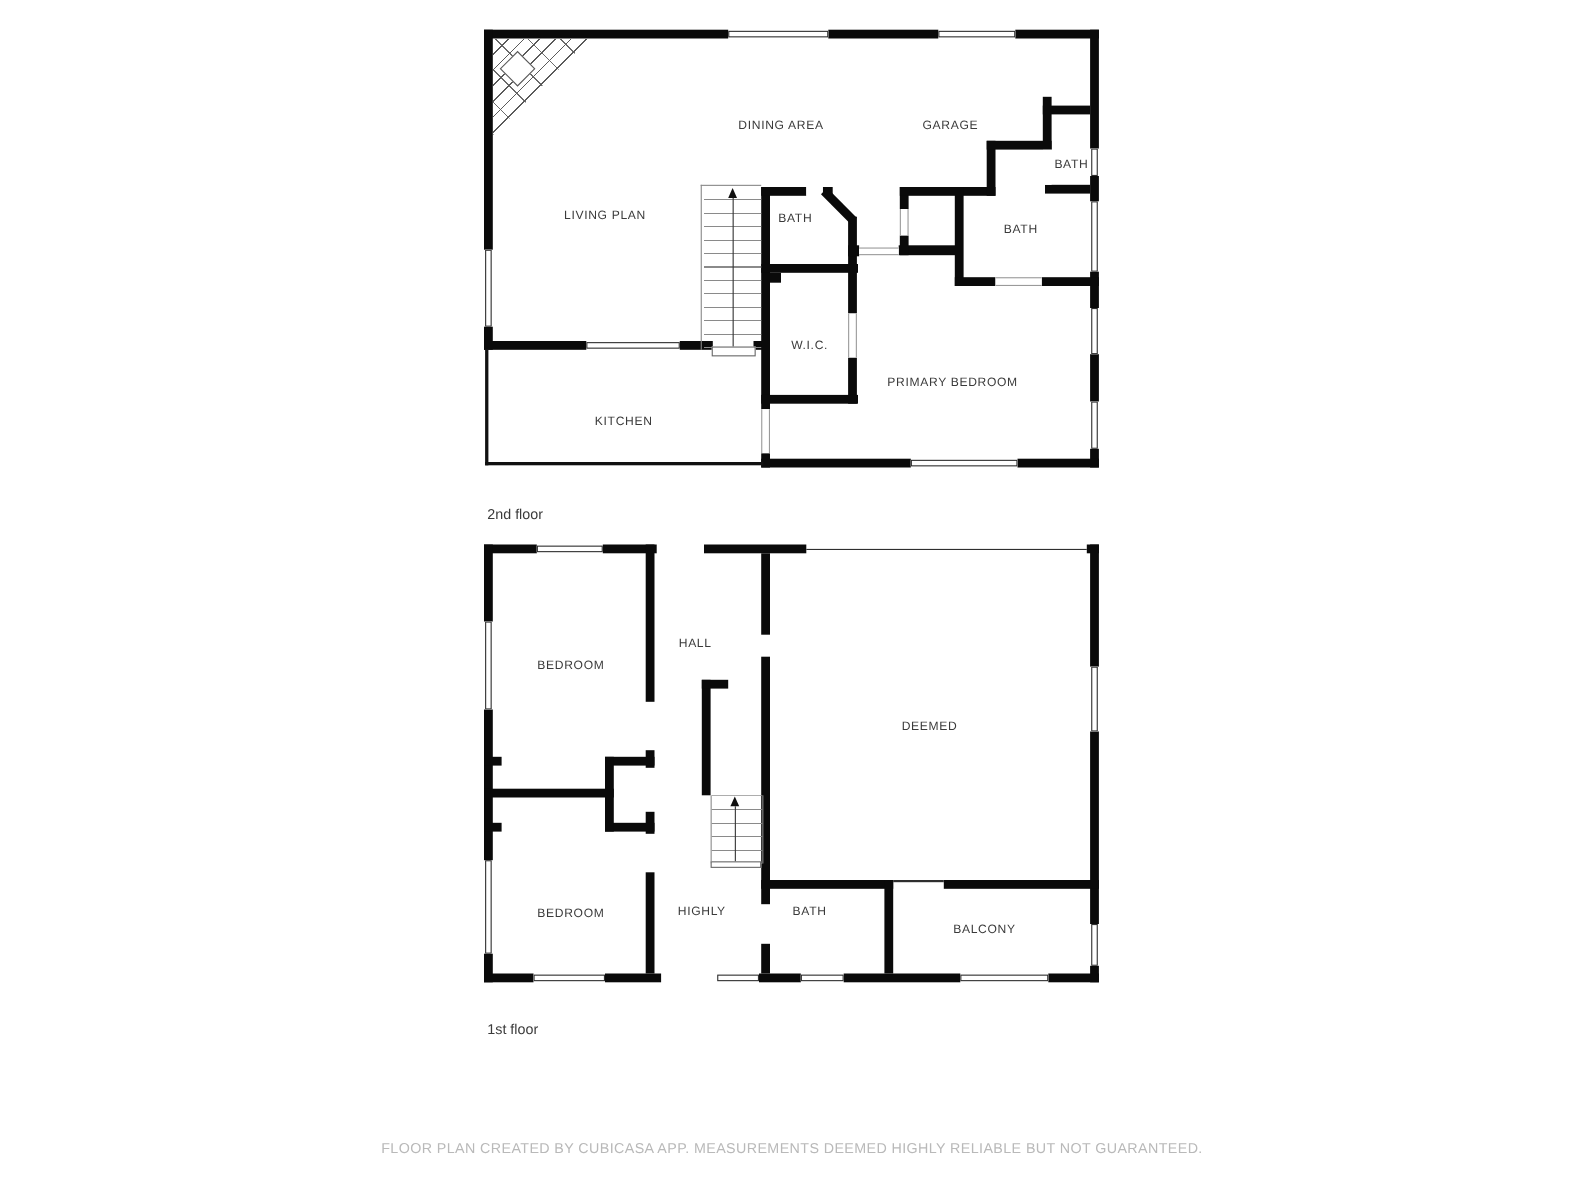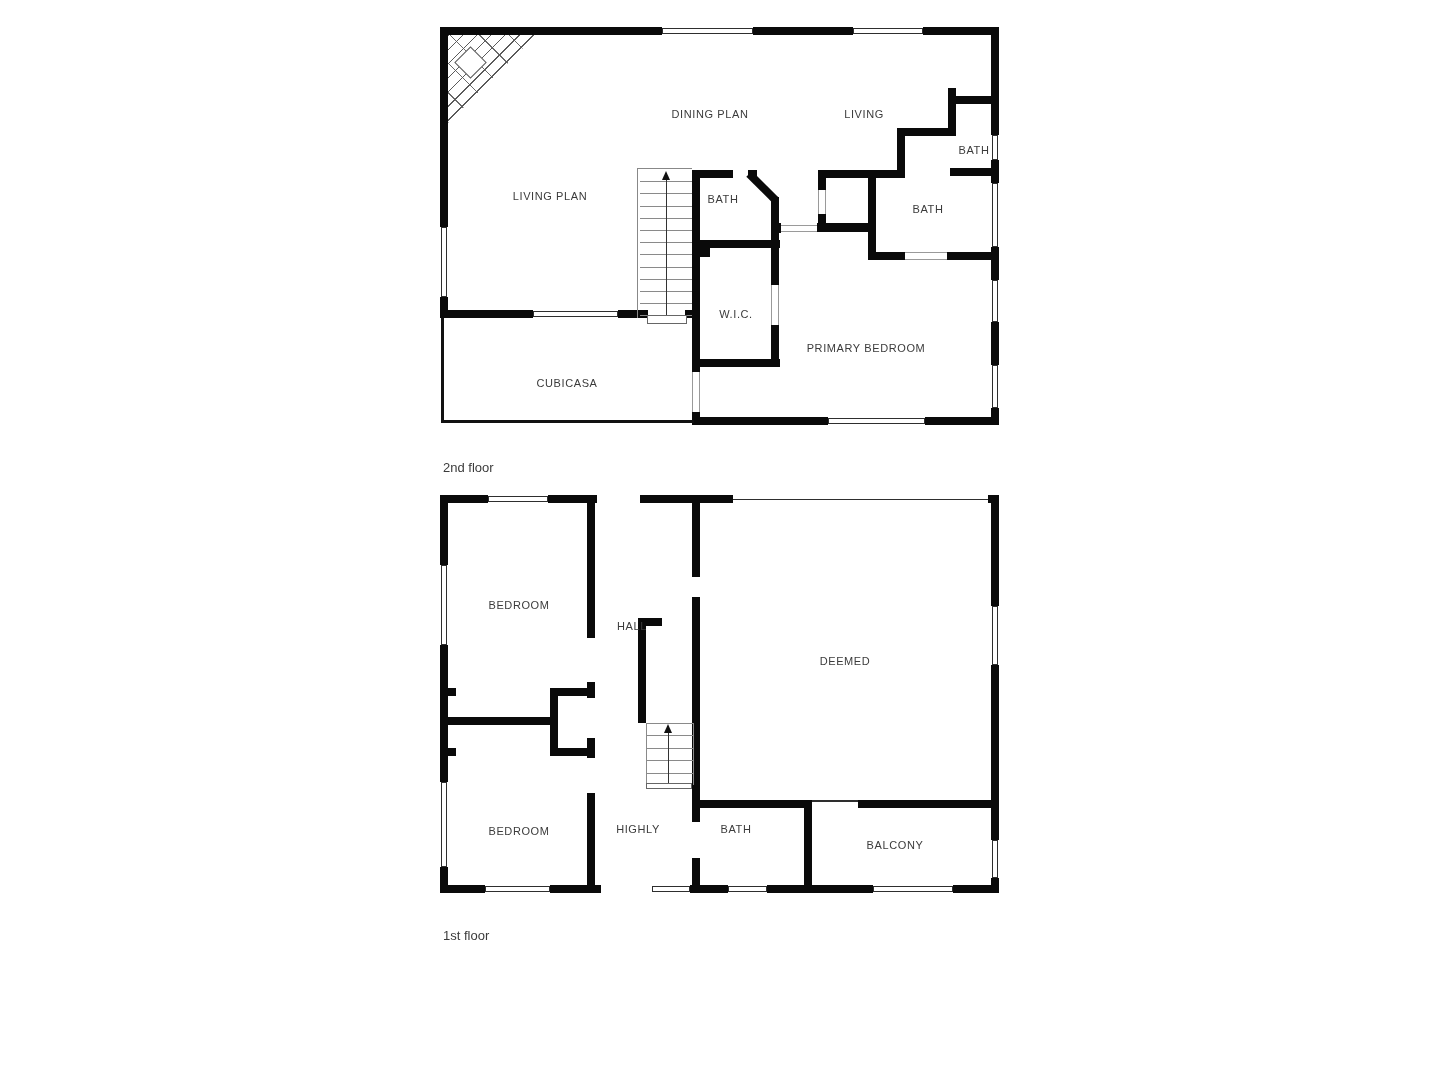--- a/index.html
+++ b/index.html
@@ -92,28 +92,28 @@
       <div class="wall" style="left: 752px; top: 171px; width: 38px; height: 8px; background: rgb(10, 10, 10); transform-origin: 0px 0px; transform: rotate(45deg);"></div>
       <div class="hatch" style="left: 448px; top: 35px; width: 88px; height: 88px;"></div>
       <div class="diamond" style="left: 459px; top: 51px; width: 23px; height: 23px;"></div>
       <div class="gline" style="left: 637px; top: 168px; width: 1px; height: 150px; background: rgb(136, 136, 136);"></div>
       <div class="gline" style="left: 637px; top: 168px; width: 55px; height: 1px; background: rgb(136, 136, 136);"></div>
       <div class="treads" style="left: 640px; top: 170px; width: 52px; height: 147px; background: repeating-linear-gradient(transparent 0px, transparent 11.2px, rgb(138, 138, 138) 11.2px, rgb(138, 138, 138) 12.2px);"></div>
       <div class="stair-stem" style="left: 666px; top: 180px; width: 1px; height: 136px;"></div>
       <div class="stair-arrow" style="left: 662px; top: 171px;"></div>
       <div class="stair-box" style="left: 647px; top: 315px; width: 40px; height: 9px;"></div>
       <div class="room-label" style="left: 550px; top: 196px;">LIVING PLAN</div>
-      <div class="room-label" style="left: 710px; top: 114px;">DINING PLAN</div>
-      <div class="room-label" style="left: 864px; top: 114px;">LIVING</div>
+      <div class="room-label" style="left: 710px; top: 114px;">DINING AREA</div>
+      <div class="room-label" style="left: 864px; top: 114px;">GARAGE</div>
       <div class="room-label" style="left: 723px; top: 199px;">BATH</div>
       <div class="room-label" style="left: 928px; top: 209px;">BATH</div>
       <div class="room-label" style="left: 974px; top: 150px;">BATH</div>
       <div class="room-label" style="left: 736px; top: 314px;">W.I.C.</div>
       <div class="room-label" style="left: 866px; top: 348px;">PRIMARY BEDROOM</div>
-      <div class="room-label" style="left: 567px; top: 383px;">CUBICASA</div>
+      <div class="room-label" style="left: 567px; top: 383px;">KITCHEN</div>
     </div>
   <div class="plan" id="plan1">
       <div class="wall" style="left: 440px; top: 495px; width: 48px; height: 8px; background: rgb(10, 10, 10);"></div>
       <div class="wall" style="left: 548px; top: 495px; width: 49px; height: 8px; background: rgb(10, 10, 10);"></div>
       <div class="wall" style="left: 640px; top: 495px; width: 93px; height: 8px; background: rgb(10, 10, 10);"></div>
       <div class="wall" style="left: 988px; top: 495px; width: 11px; height: 8px; background: rgb(10, 10, 10);"></div>
       <div class="wall" style="left: 440px; top: 495px; width: 8px; height: 70px; background: rgb(10, 10, 10);"></div>
       <div class="wall" style="left: 440px; top: 645px; width: 8px; height: 137px; background: rgb(10, 10, 10);"></div>
       <div class="wall" style="left: 440px; top: 867px; width: 8px; height: 26px; background: rgb(10, 10, 10);"></div>
       <div class="wall" style="left: 991px; top: 495px; width: 8px; height: 111px; background: rgb(10, 10, 10);"></div>
@@ -152,22 +152,23 @@
       <div class="win" style="left: 441px; top: 782px; width: 6px; height: 85px;"></div>
       <div class="win" style="left: 992px; top: 606px; width: 6px; height: 59px;"></div>
       <div class="win" style="left: 992px; top: 840px; width: 6px; height: 38px;"></div>
       <div class="gline" style="left: 733px; top: 499px; width: 255px; height: 1px;"></div>
       <div class="gline" style="left: 812px; top: 800px; width: 46px; height: 2px;"></div>
       <div class="treads" style="left: 646px; top: 723px; width: 46px; height: 62px; background: repeating-linear-gradient(rgb(138, 138, 138) 0px, rgb(138, 138, 138) 1px, transparent 1px, transparent 12.4px); border-left: 1px solid rgb(138, 138, 138); border-right: 1px solid rgb(138, 138, 138);"></div>
       <div class="stair-stem" style="left: 668px; top: 733px; width: 1px; height: 52px;"></div>
       <div class="stair-arrow" style="left: 664px; top: 724px;"></div>
       <div class="stair-box" style="left: 646px; top: 783px; width: 46px; height: 6px;"></div>
       <div class="room-label" style="left: 519px; top: 605px;">BEDROOM</div>
-      <div class="room-label" style="left: 632px; top: 585px; margin-top: 41px;">HALL</div>
+      <div class="room-label" style="left: 632px; top: 585px;">HALL</div>
       <div class="room-label" style="left: 845px; top: 661px;">DEEMED</div>
       <div class="room-label" style="left: 519px; top: 831px;">BEDROOM</div>
       <div class="room-label" style="left: 638px; top: 829px;">HIGHLY</div>
       <div class="room-label" style="left: 736px; top: 829px;">BATH</div>
       <div class="room-label" style="left: 895px; top: 845px;">BALCONY</div>
     </div>
   <div class="caption" style="left:443px;top:460px">2nd floor</div>
   <div class="caption" style="left:443px;top:928px">1st floor</div>
+  <div class="footer">FLOOR PLAN CREATED BY CUBICASA APP. MEASUREMENTS DEEMED HIGHLY RELIABLE BUT NOT GUARANTEED.</div>
 </div>
 
 </body></html>

